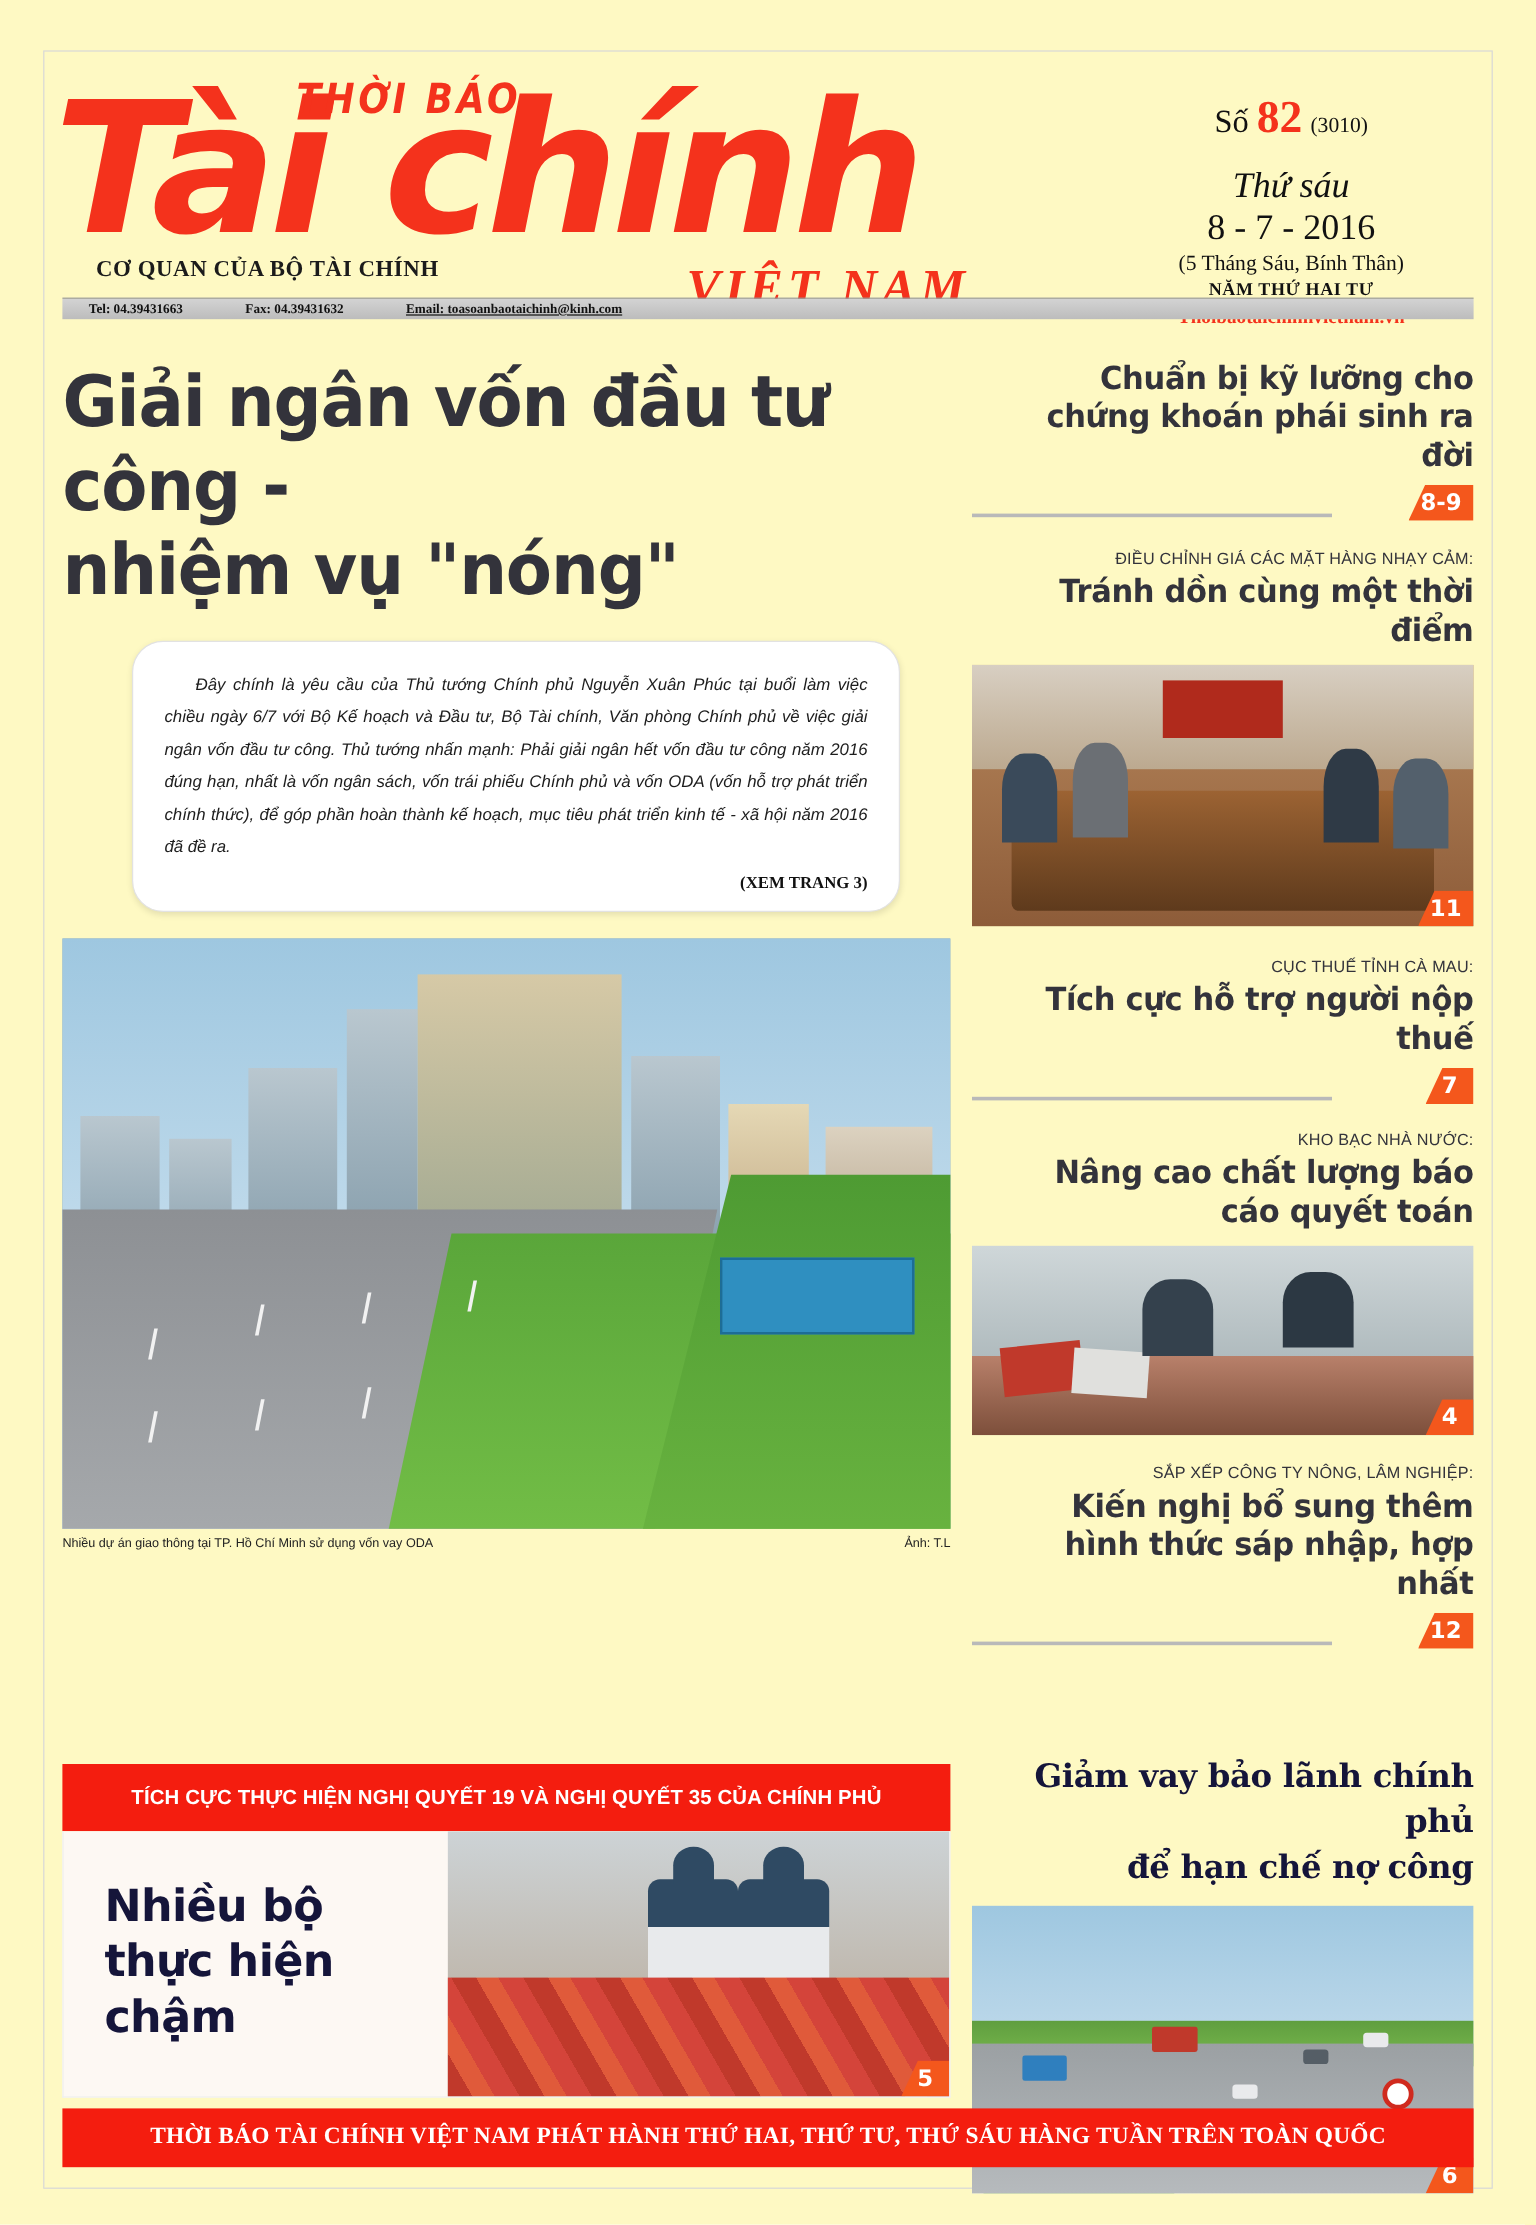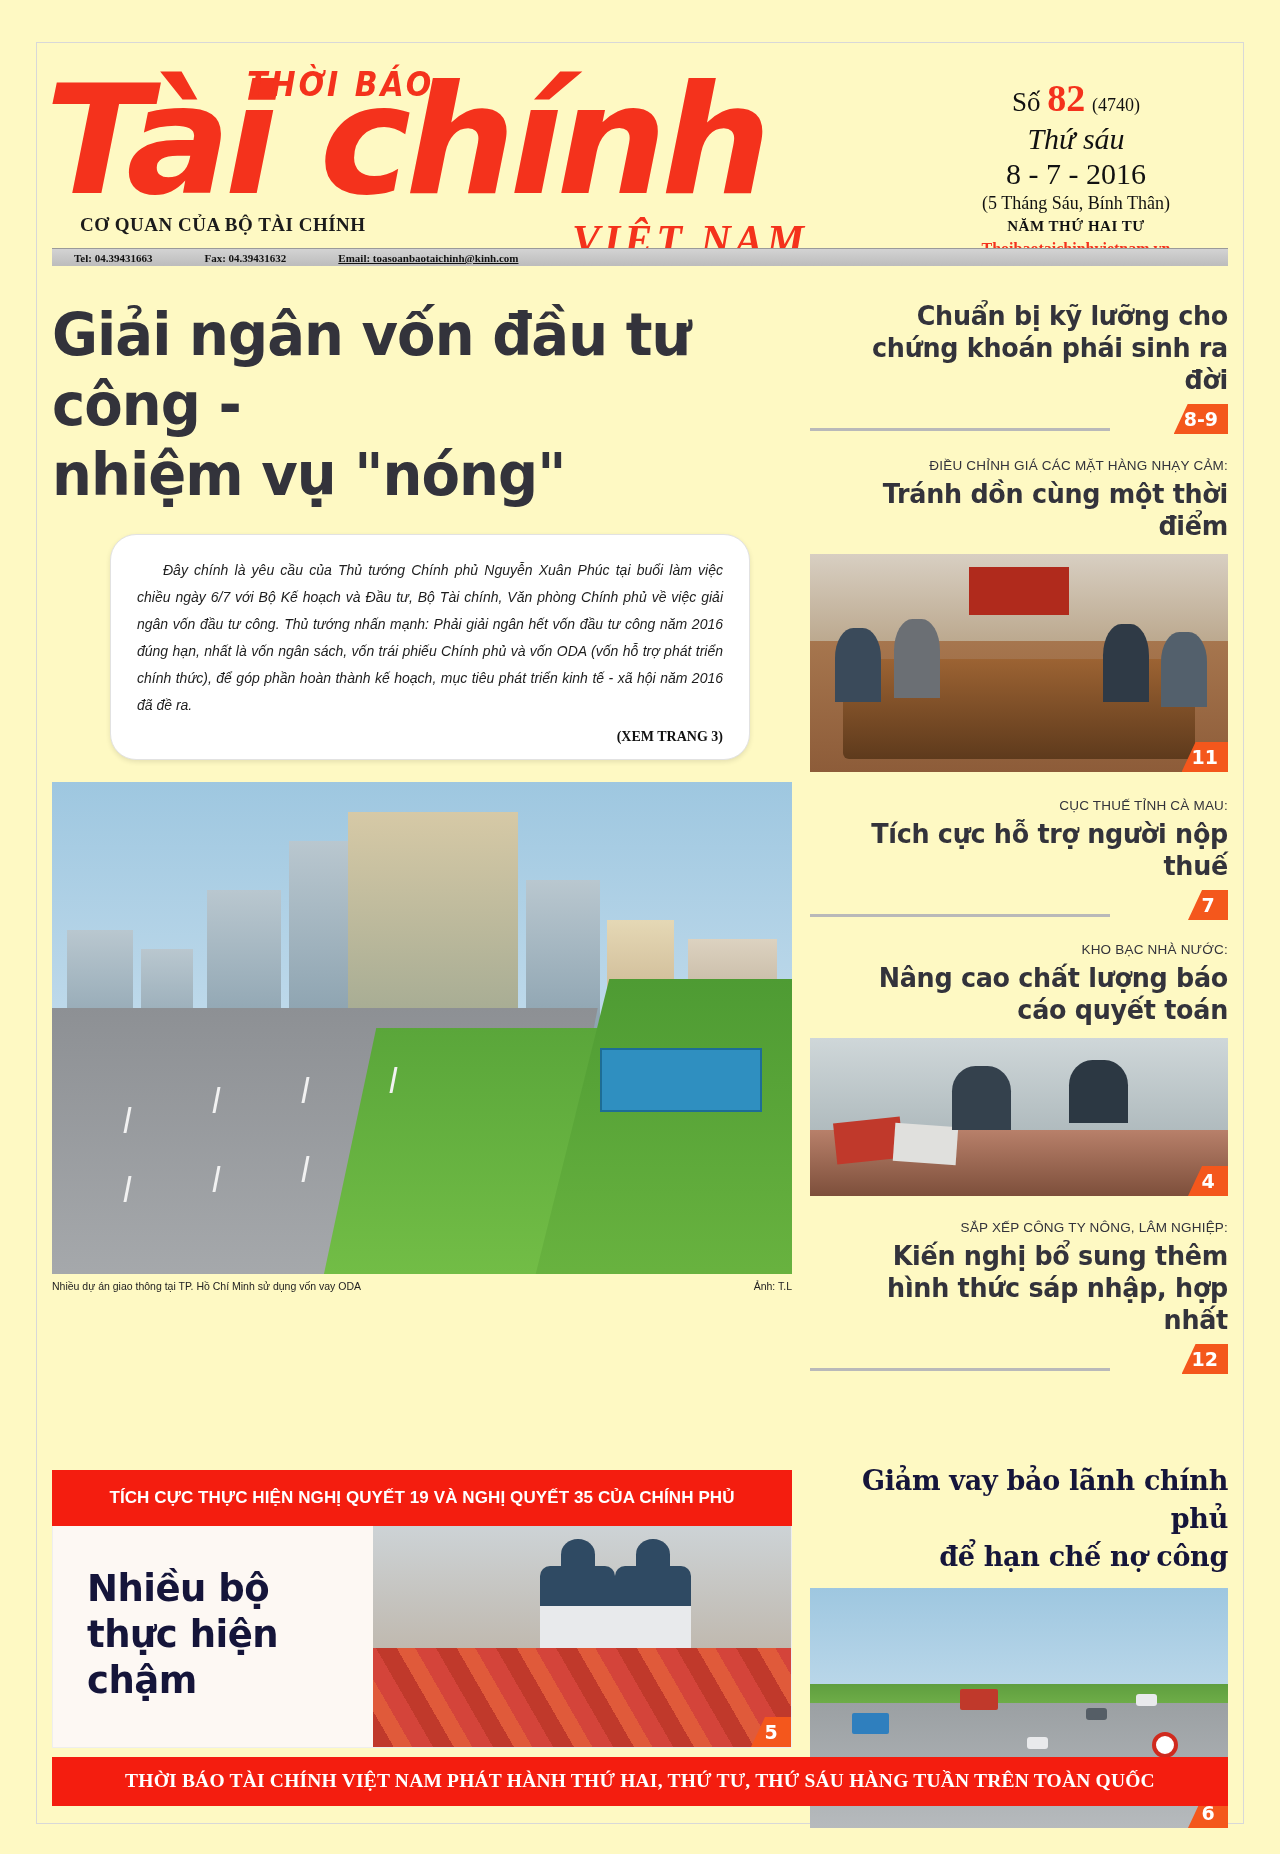--- a/index.html
+++ b/index.html
@@ -76,21 +76,21 @@
 
   .issue-block {
     position: absolute; right: 2px; top: 20px; width: 300px;
     text-align: center;
     font-family: "Liberation Serif", serif;
     color: #111;
   }
   .issue-line1 { font-size: 27px; letter-spacing: 0px; }
   .issue-line1 b { font-size: 38px; color: #f4321c; font-weight: 700; }
   .issue-line1 .paren { font-size: 18px; }
-  .issue-day { font-size: 30px; font-style: italic; margin-top: 2px; }
+  .issue-day { font-size: 30px; font-style: italic; margin-top: 18px; }
   .issue-date { font-size: 30px; margin-top: 1px; }
   .issue-lunar { font-size: 18px; margin-top: 2px; }
   .issue-year {
     font-size: 15px; font-weight: 700; letter-spacing: 0.5px; margin-top: 4px;
   }
   .issue-web {
     font-size: 16px; font-weight: 700; color: #f4321c; margin-top: 5px;
   }
 
   
@@ -351,21 +351,21 @@
       <div class="logo-main">Tài chính</div>
       <div class="logo-kicker">THỜI BÁO</div>
       <div class="logo-vn">VIỆT NAM</div>
       <div class="logo-tagline">CƠ QUAN CỦA BỘ TÀI CHÍNH</div>
     </div>
 
     <div class="issue-block">
       <div class="issue-line1">
         <span>Số</span>
         <b>82</b>
-        <span class="paren">(4740)</span>
+        <span class="paren">(3010)</span>
       </div>
       <div class="issue-day">Thứ sáu</div>
       <div class="issue-date">8 - 7 - 2016</div>
       <div class="issue-lunar">(5 Tháng Sáu, Bính Thân)</div>
       <div class="issue-year">NĂM THỨ HAI TƯ</div>
       <div class="issue-web">Thoibaotaichinhvietnam.vn</div>
     </div>
 
     <div class="contact-bar">
       <div class="contact-inner">

